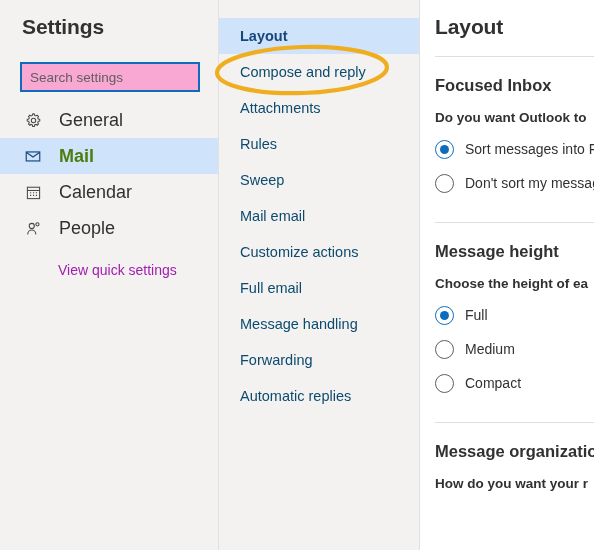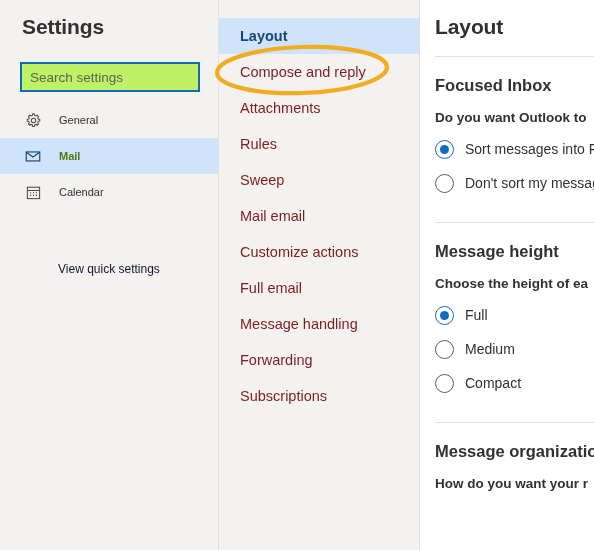--- a/index.html
+++ b/index.html
@@ -47,21 +47,21 @@
     letter-spacing: -0.1px;
   }
   .search-wrap {
     position: absolute;
     left: 20px;
     top: 62px;
     width: 180px;
     height: 30px;
     box-sizing: border-box;
     border: 2px solid #0f6cbd;
-    background: #bef264;
+    background: #f9a8d4;
   }
   .search-input {
     width: 100%;
     height: 100%;
     box-sizing: border-box;
     border: none;
     outline: none;
     background: transparent;
     padding: 0 8px;
     font-family: "Liberation Sans", sans-serif;
@@ -93,34 +93,34 @@
     height: 20px;
     display: flex;
     align-items: center;
     justify-content: center;
     color: #484644;
     flex: 0 0 20px;
   }
   .nav-item.selected .nav-icon { color: #17487c; }
   .nav-label {
     margin-left: 16px;
-    font-size: 11px;
+    font-size: 18px;
     color: #323130;
     white-space: nowrap;
   }
   .nav-item.selected .nav-label {
     color: #4d7c0f;
     font-weight: bold;
   }
   .quick-settings-link {
     position: absolute;
     left: 58px;
     top: 262px;
-    font-size: 12px;
-    color: #0f172a;
+    font-size: 14px;
+    color: #a21caf;
     cursor: pointer;
     white-space: nowrap;
   }
 
   
   .midcol {
     position: relative;
     width: 201px;
     height: 550px;
     background: #f3f2f1;
@@ -139,21 +139,21 @@
     top: 18px;
     width: 201px;
   }
   .sub-item {
     display: flex;
     align-items: center;
     height: 36px;
     padding-left: 21px;
     box-sizing: border-box;
     font-size: 14.5px;
-    color: #7f1d1d;
+    color: #0c4a6e;
     white-space: nowrap;
     cursor: pointer;
   }
   .sub-item.selected {
     background: #cfe4fa;
     color: #17487c;
     font-weight: bold;
   }
 
   
@@ -282,41 +282,51 @@
         <span class="nav-icon">
           <svg width="17" height="17" viewBox="0 0 20 20" fill="none" stroke="currentColor" stroke-width="1.2">
             <rect x="2.8" y="3.8" width="14.4" height="13.4"></rect>
             <path d="M2.8 7.6h14.4"></path>
             <path d="M6 10.3h1.3M9.4 10.3h1.3M12.8 10.3h1.3M6 13.3h1.3M9.4 13.3h1.3M12.8 13.3h1.3" stroke-width="1.4"></path>
           </svg>
         </span>
         <span class="nav-label">Calendar</span>
       </div>
 
+      <div class="nav-item">
+        <span class="nav-icon">
+          <svg width="17" height="17" viewBox="0 0 20 20" fill="none" stroke="currentColor" stroke-width="1.25">
+            <circle cx="8" cy="7" r="3"></circle>
+            <path d="M3.2 17c0-3 2.2-5.2 4.8-5.2S12.8 14 12.8 17"></path>
+            <circle cx="14.6" cy="5.1" r="1.9"></circle>
+          </svg>
+        </span>
+        <span class="nav-label">People</span>
+      </div>
 
     </div>
 
     <div class="quick-settings-link">View quick settings</div>
 
     <div class="sidebar-divider-right"></div>
   </div>
 
   <div class="midcol">
     <div class="sub-list">
       <div class="sub-item selected">Layout</div>
       <div class="sub-item">Compose and reply</div>
       <div class="sub-item">Attachments</div>
       <div class="sub-item">Rules</div>
       <div class="sub-item">Sweep</div>
       <div class="sub-item">Mail email</div>
       <div class="sub-item">Customize actions</div>
       <div class="sub-item">Full email</div>
       <div class="sub-item">Message handling</div>
       <div class="sub-item">Forwarding</div>
-      <div class="sub-item">Subscriptions</div>
+      <div class="sub-item">Automatic replies</div>
     </div>
     <div class="midcol-divider-right"></div>
   </div>
 
   <div class="rightpanel">
     <div class="rp-inner">
 
       <div class="rp-title">Layout</div>
 
       <div class="rp-rule" style="margin-top:17px;"></div>

